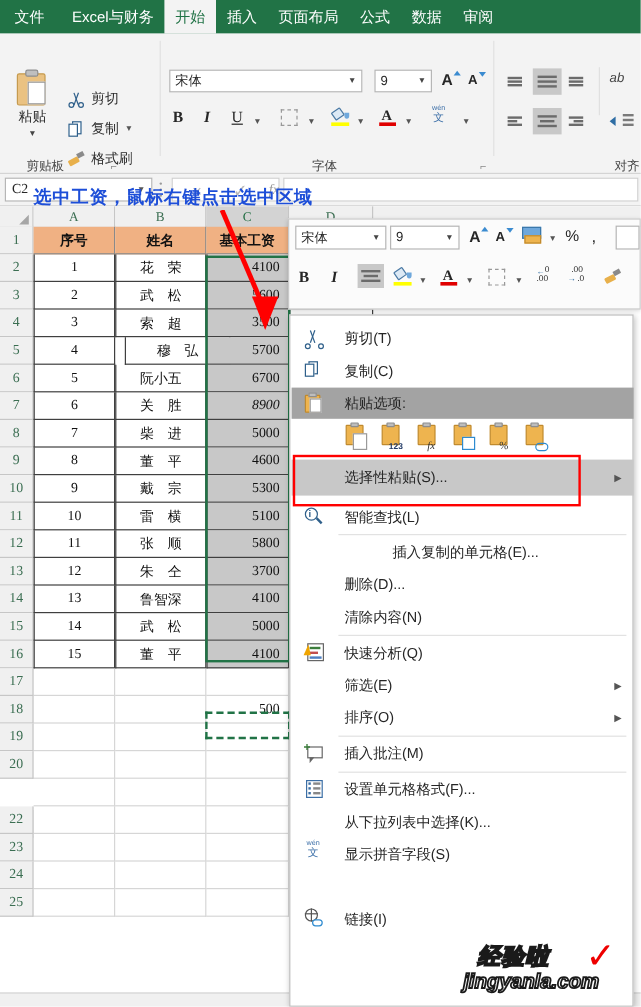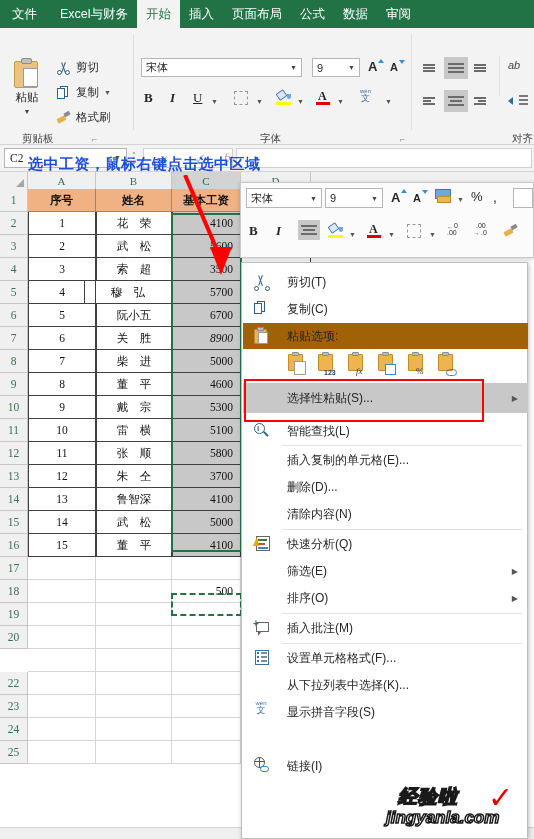--- a/index.html
+++ b/index.html
@@ -45,21 +45,21 @@
   }
   .clipboard-ico .board { position:absolute; left:0; top:3px; width:24px; height:27px;
      background:#eac282; border:1px solid #c59a4e; border-radius:2px;}
   .clipboard-ico .clip { position:absolute; left:7px; top:0px; width:11px; height:6px;
      background:#bfbfbf; border:1px solid #8d8d8d; border-radius:2px;}
   .clipboard-ico .page { position:absolute; left:9px; top:10px; width:15px; height:19px;
      background:#fff; border:1px solid #9a9a9a;}
   .paste-txt { font-size:11.5px; margin-top:2px; color:#2b2b2b;}
   .paste-caret { font-size:7px; color:#444; margin-top:3px;}
 
-  .mini-cmd { position:absolute; display:flex; align-items:center; gap:5px; font-size:11.5px; color:#2b2b2b; }
+  .mini-cmd { position:absolute; display:flex; align-items:center; gap:5px; font-size:11.5px; color:#2b2b2b;margin-top:15px; }
   .mini-cmd .lbl { white-space:nowrap; }
   .caret { font-size:7px; color:#555; }
 
   .ico { width:15px; height:15px; position:relative; display:inline-block; }
 
   
   .ico-scissors::before, .ico-scissors::after{
     content:""; position:absolute; width:1.4px; height:11px; background:#2e5f8a; top:2px; left:7px;
   }
   .ico-scissors::before{ transform:rotate(20deg);} .ico-scissors::after{transform:rotate(-20deg);}
@@ -155,21 +155,21 @@
   .minibar{position:absolute;left:240px;top:182px;width:294px;height:76px;background:#fbfbfb;
      border:1px solid #c9c9c9;box-shadow:0 1px 4px rgba(0,0,0,.20);}
 
   
   .ctxmenu{position:absolute;left:241px;top:262px;width:287px;height:577px;background:#fff;
      border:1px solid #bdbdbd;box-shadow:1px 1px 5px rgba(0,0,0,.25);}
   .mi{position:absolute;left:1px;width:285px;height:26px;display:flex;align-items:center;font-size:12px;color:#262626;}
   .mi .mlabel{margin-left:44px;white-space:nowrap;}
   .mi .micon{position:absolute;left:10px;width:18px;height:18px;}
   .mi .arrow{position:absolute;right:10px;font-size:8px;color:#555;}
-  .mi.hl{background:#a16207;text-align:right;}
+  .mi.hl{background:#a3a3a3;text-align:right;}
   .mi.sel{background:#c8c8c8;}
   .msep{position:absolute;left:40px;width:240px;height:1px;background:#e2e2e2;}
   .pasteicons{position:absolute;left:44px;width:236px;height:26px;display:flex;gap:8px;align-items:center;}
   .pico{position:relative;width:22px;height:24px;}
   .pico .pb{position:absolute;left:2px;top:2px;width:15px;height:17px;background:#eeb44f;border:1px solid #c08a2e;border-radius:1px;}
   .pico .pc{position:absolute;left:6px;top:0px;width:7px;height:4px;background:#bdbdbd;border:1px solid #8d8d8d;border-radius:1px;}
   .pico .pp{position:absolute;left:8px;top:9px;width:12px;height:14px;background:#fff;border:1px solid #9a9a9a;}
   .pico .ptag{position:absolute;left:8px;bottom:0;font-size:7px;color:#1f3864;font-weight:bold;}
   .pico .pfx{position:absolute;left:10px;bottom:0px;font-size:9px;font-style:italic;color:#333;font-family:"Liberation Serif",serif;}
   .pico .plink{position:absolute;left:10px;bottom:0px;width:11px;height:7px;border:1.6px solid #2e8bd0;border-radius:4px;}
@@ -397,21 +397,21 @@
       <div class="cell tbl" style="left: 241px; top: 40px; width: 70px; height: 23px;"></div>
       <div class="cell tbl ctr" style="left: 28px; top: 63px; width: 68px; height: 23px;">2</div>
       <div class="cell tbl ctr" style="left: 96px; top: 63px; width: 76px; height: 23px;">武　松</div>
       <div class="cell tbl num grey" style="left: 172px; top: 63px; width: 69px; height: 23px;">5600</div>
       <div class="cell tbl" style="left: 241px; top: 63px; width: 70px; height: 23px;"></div>
       <div class="cell tbl ctr" style="left: 28px; top: 86px; width: 68px; height: 23px;">3</div>
       <div class="cell tbl ctr" style="left: 96px; top: 86px; width: 76px; height: 23px;">索　超</div>
       <div class="cell tbl num grey" style="left: 172px; top: 86px; width: 69px; height: 23px;">3500</div>
       <div class="cell tbl" style="left: 241px; top: 86px; width: 70px; height: 23px;"></div>
       <div class="cell tbl ctr" style="left: 28px; top: 109px; width: 68px; height: 23px;">4</div>
-      <div class="cell tbl ctr" style="left: 84px; top: 109px; width: 88px; height: 23px;">穆　弘</div>
+      <div class="cell tbl ctr" style="left: 104px; top: 109px; width: 88px; height: 23px;">穆　弘</div>
       <div class="cell tbl num grey" style="left: 172px; top: 109px; width: 69px; height: 23px;">5700</div>
       <div class="cell tbl" style="left: 241px; top: 109px; width: 70px; height: 23px;"></div>
       <div class="cell tbl ctr" style="left: 28px; top: 132px; width: 68px; height: 23px;">5</div>
       <div class="cell tbl ctr" style="left: 96px; top: 132px; width: 76px; height: 23px;">阮小五</div>
       <div class="cell tbl num grey" style="left: 172px; top: 132px; width: 69px; height: 23px;">6700</div>
       <div class="cell tbl" style="left: 241px; top: 132px; width: 70px; height: 23px;"></div>
       <div class="cell tbl ctr" style="left: 28px; top: 155px; width: 68px; height: 23px;">6</div>
       <div class="cell tbl ctr" style="left: 96px; top: 155px; width: 76px; height: 23px;">关　胜</div>
       <div class="cell tbl num grey" style="left: 172px; top: 155px; width: 69px; height: 23px; font-style: italic;">8900</div>
       <div class="cell tbl" style="left: 241px; top: 155px; width: 70px; height: 23px;"></div>
@@ -621,21 +621,21 @@
   <div class="mi" style="top:155px;">
     <span class="micon">
       <span style="position:absolute;left:1px;top:1px;width:11px;height:11px;border:1.5px solid #2e5f8a;border-radius:50%;"></span>
       <span style="position:absolute;left:4px;top:2px;font-size:8px;color:#2e5f8a;font-weight:bold;">i</span>
       <span style="position:absolute;left:10px;top:11px;width:6px;height:1.8px;background:#2e5f8a;transform:rotate(45deg);"></span>
     </span>
     <span class="mlabel">智能查找(L)</span>
   </div>
   <div class="msep" style="top:182px;"></div>
 
-  <div class="mi" style="top:184px;">
+  <div class="mi" style="top:184px;padding-left:40px;">
     <span class="mlabel">插入复制的单元格(E)...</span>
   </div>
   <div class="mi" style="top:238px;">
     <span class="mlabel">清除内容(N)</span>
   </div>
   <div class="mi" style="top:211px;">
     <span class="mlabel">删除(D)...</span>
   </div>
   <div class="msep" style="top:266px;"></div>
 

